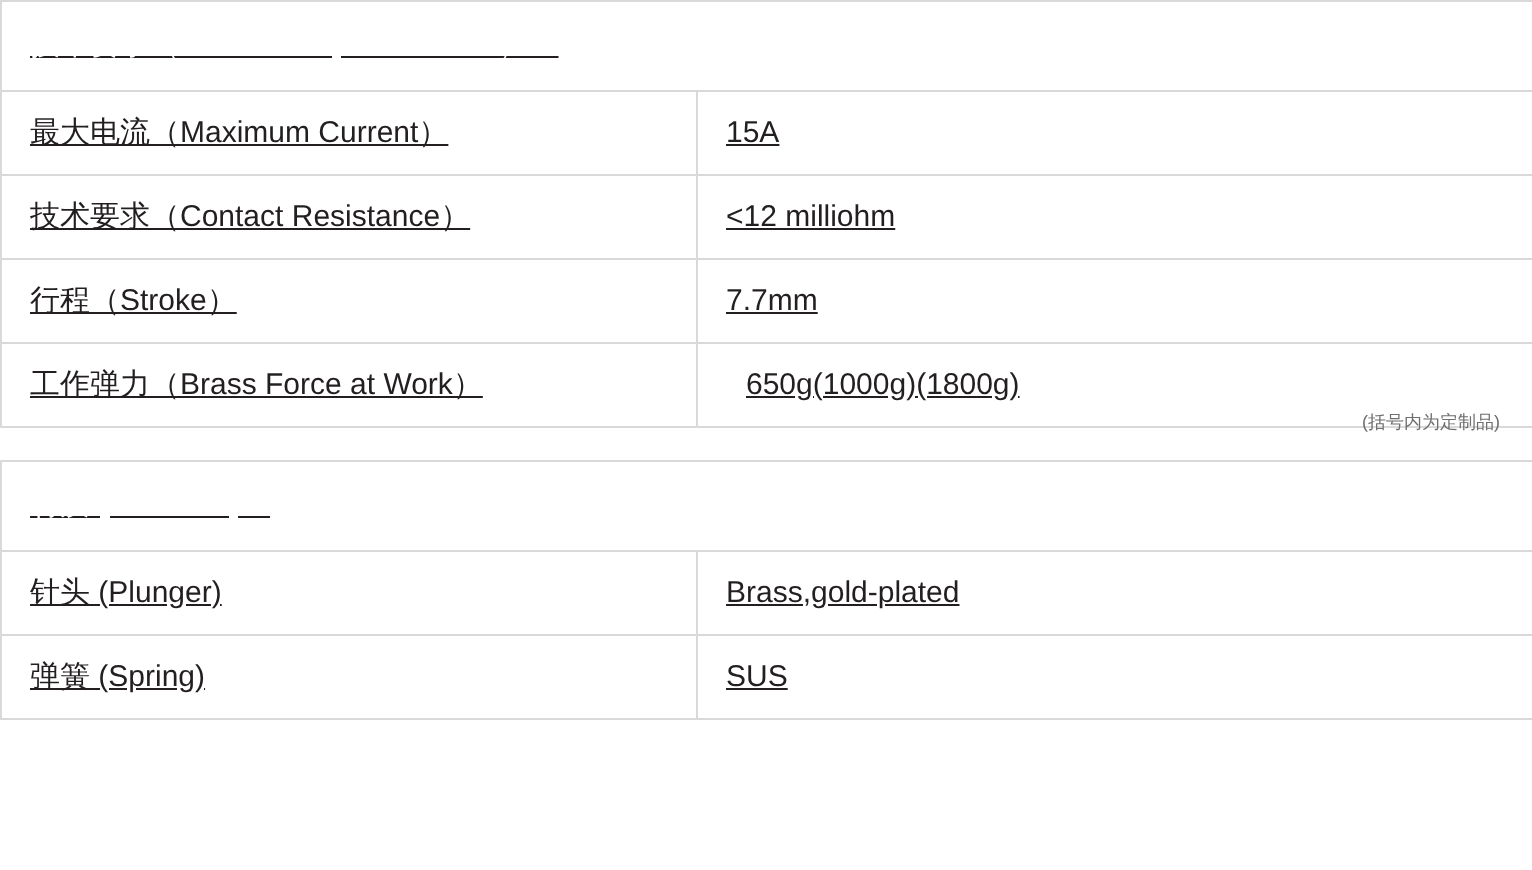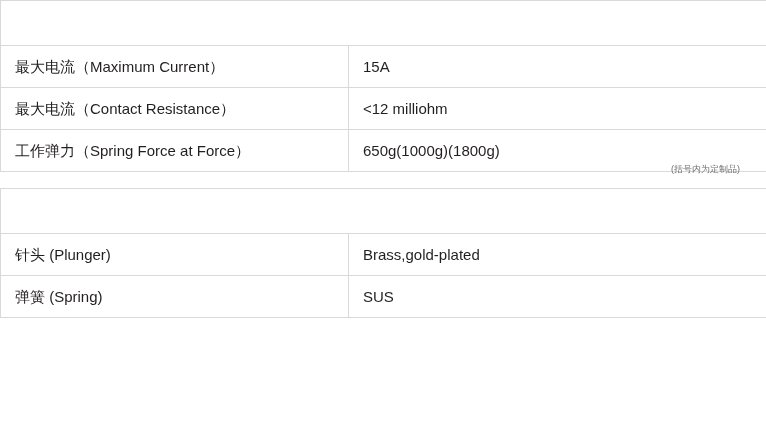--- a/index.html
+++ b/index.html
@@ -12,20 +12,21 @@
     height: 435px;
     font-family: "Liberation Sans", sans-serif;
     color: #231f20;
     overflow: hidden;
   }
   .page {
     position: relative;
     width: 766px;
     height: 435px;
     box-sizing: border-box;
+    text-decoration: underline;
   }
   table.spec {
     border-collapse: collapse;
     table-layout: fixed;
     width: 766px;
   }
   table.spec td {
     border: 1px solid #d9d9d9;
     padding: 0 14px;
     font-size: 15px;
@@ -43,20 +44,21 @@
   }
   .body-row td {
     height: 41px;
   }
   .col-label { width: 348px; }
   .col-value { width: 418px; }
   .value-wrap {
     position: relative;
     display: block;
     width: 100%;
+    margin-left: 10px;
   }
   .note {
     position: absolute;
     right: 12px;
     bottom: -15px;
     font-size: 9px;
     color: #6e6e6e;
     white-space: nowrap;
   }
   .gap {
@@ -79,25 +81,29 @@
     </colgroup>
     <tbody>
       <tr class="hdr-row">
         <td colspan="2">技术要求（Technical Specifications）：</td>
       </tr>
       <tr class="body-row">
         <td>最大电流（Maximum Current）</td>
         <td>15A</td>
       </tr>
       <tr class="body-row">
-        <td>最大电流（Contact Resistance）</td>
+        <td>技术要求（Contact Resistance）</td>
         <td>&lt;12 milliohm</td>
       </tr>
       <tr class="body-row">
-        <td>工作弹力（Spring Force at Force）</td>
+        <td>行程（Stroke）</td>
+        <td>7.7mm</td>
+      </tr>
+      <tr class="body-row">
+        <td>工作弹力（Brass Force at Work）</td>
         <td>
           <span class="value-wrap">
             <span>650g(1000g)(1800g)</span>
             <span class="note">(括号内为定制品)</span>
           </span>
         </td>
       </tr>
     </tbody>
   </table>
 

